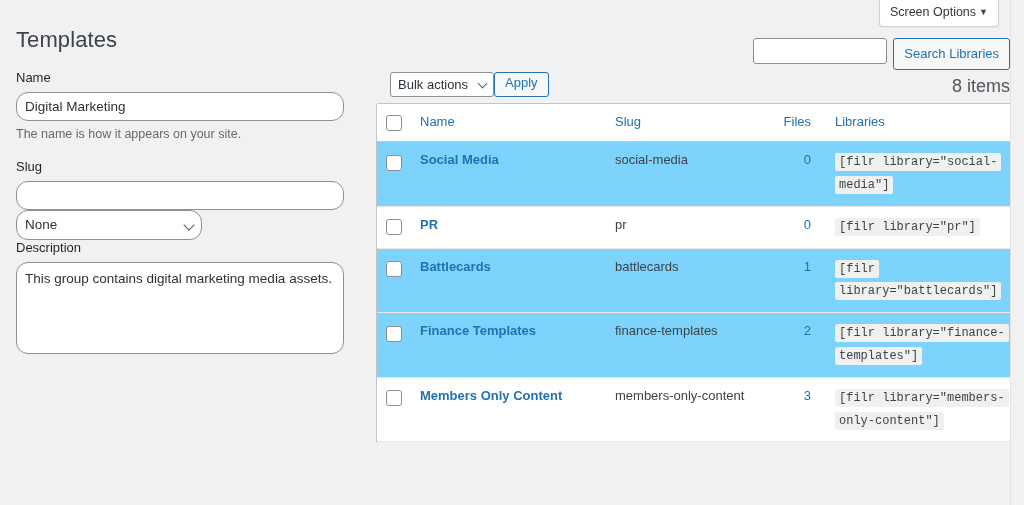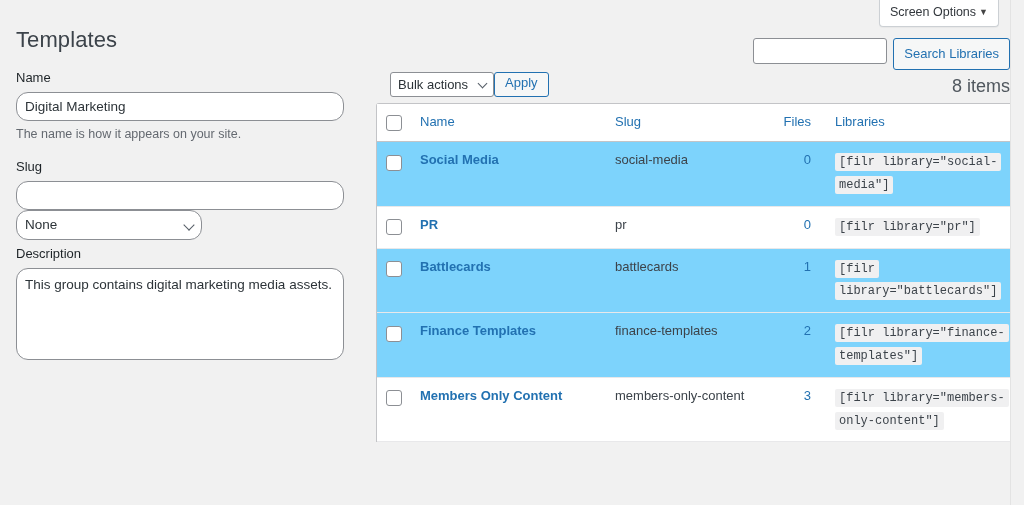--- a/index.html
+++ b/index.html
@@ -82,21 +82,21 @@
     outline: none;
   }
   .text-input { height: 29px; }
   .helper {
     font-size: 12.5px;
     color: #646970;
     line-height: 1.45;
     margin: 4px 0 16px 0;
     max-width: 330px;
   }
-  .select-wrap { position: relative; width: 186px; margin-bottom: 6px; }
+  .select-wrap { position: relative; width: 186px; margin-bottom: 0; }
   .select-input {
     width: 186px;
     height: 30px;
     padding: 3px 24px 3px 8px;
     -webkit-appearance: none;
     appearance: none;
     cursor: pointer;
     font-size: 13.5px;
   }
   .select-arrow {

